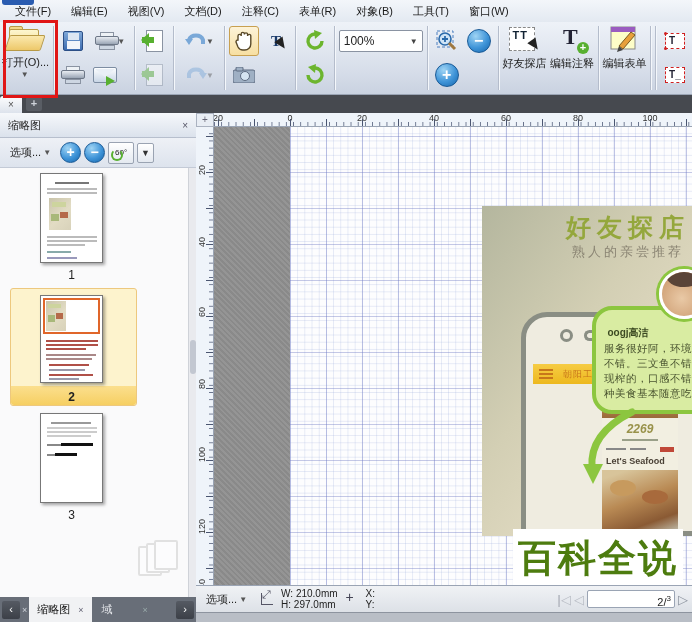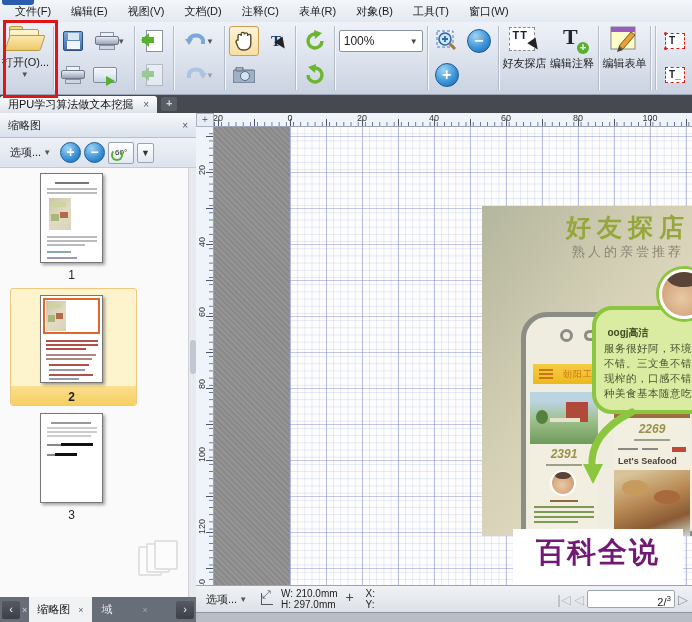--- a/index.html
+++ b/index.html
@@ -147,21 +147,21 @@
   .avatar:before { content:""; position:absolute; left:10%; top:-18%; width:80%; height:52%; background:#5a4438; border-radius:50%; }
   #bigav { left:177px; top:63px; width:50px; height:50px; border:3px solid #fff; box-shadow:0 0 0 3px #8cc63f; z-index:6; }
   #bubble { position:absolute; left:110px; top:100px; width:176px; height:108px; background:#d9eca2; border:4px solid #8cc63f; border-radius:20px; z-index:5; }
   #bub-name { position:absolute; left:0; top:120px; width:100%; text-align:center; font-size:10px; font-weight:bold; color:#3c4a22; z-index:7; }
   .bub-line { position:absolute; left:122px; width:160px; font-size:10.5px; color:#4a5430; letter-spacing:.5px; z-index:7; white-space:nowrap; }
   #seafood { position:absolute; font-size:9px; font-weight:bold; color:#4a4136; }
   #arrowsvg { position:absolute; left:0; top:0; width:292px; height:330px; z-index:8; pointer-events:none; }
 
   
   #wmark { position:absolute; left:299px; top:402px; width:170px; height:70px; background:#fff; z-index:9; text-align:center; }
-  #wmark .t1 { font-size:29px; font-weight:bold; color:#701a75; letter-spacing:2px; margin-top:4px; }
+  #wmark .t1 { font-size:38px; font-weight:bold; color:#4d7c0f; letter-spacing:2px; margin-top:4px; }
   #wmark .t2 { font-size:16px; color:#9aa0a0; letter-spacing:2px; }
 
   
   #statusbar { position:absolute; left:0; top:472px; width:496px; height:27px; background:linear-gradient(#f0f2f5,#dde1e7); border-top:1px solid #9aa4b4; display:flex; align-items:center; padding:0 4px; gap:6px; }
   .whxy { font-size:10px; line-height:11px; color:#222; }
   .sicon { width:16px; height:16px; position:relative; }
   .sicon.size:before { content:""; position:absolute; left:2px; top:2px; width:11px; height:11px; border:1px solid #556; border-right:none; border-top:none; }
   .sicon.size:after { content:"⤢"; position:absolute; left:3px; top:-3px; color:#556; font-size:11px; }
   .sicon.cross:before { content:"+"; position:absolute; left:2px; top:-2px; font-size:14px; color:#445; }
   #pgnav { margin-left:auto; display:flex; align-items:center; gap:3px; }
@@ -393,21 +393,20 @@
           <div class="tfield">T_</div>
         </div>
     </div>
   </div>
 </div>
 
 <div id="redbox"></div>
 
 <div id="tabbar">
   <div id="doctab">
-    <span>用PU学习算法做文本挖掘</span>
     <span class="x">×</span>
   </div>
   <div id="newtab">+</div>
 </div>
 
 <div id="panel">
   <div id="phead">
     <span class="t">缩略图</span>
     <span class="x">×</span>
   </div>
@@ -537,40 +536,22 @@
 
         <div id="phone"></div>
         <i class="cam1"></i>
         <i class="cam2"></i>
 
         <div id="ybar">
           <i class="ham"></i>
           <span class="yt">朝阳工人体育</span>
         </div>
 
-        <div class="card" style="left:48px;top:186px;width:68px;height:144px">
-          <div class="photo" style="left:0;top:0;width:68px;height:52px;background:linear-gradient(#bcd3e2 18%,#9ec08a 55%,#6f9a5c)">
-            <i style="position:absolute;left:36px;top:10px;width:22px;height:20px;background:#b04a3a"></i>
-            <i style="position:absolute;left:6px;top:18px;width:12px;height:14px;background:#54823e;border-radius:50%"></i>
-            <i style="position:absolute;left:20px;top:26px;width:30px;height:4px;background:#e8e2cc"></i>
-          </div>
-          <div class="cnt" style="top:55px;font-size:12px">2391</div>
-          <i class="tinyline" style="left:16px;top:72px;width:36px"></i>
-          <div class="avatar" style="left:20px;top:78px;width:26px;height:26px;border:2px solid #fff"></div>
-          <i class="tinyline" style="left:20px;top:108px;width:28px;background:#8a6a40"></i>
-          <i class="tinyline g" style="left:4px;top:114px;width:60px"></i>
-          <i class="tinyline g" style="left:4px;top:119px;width:60px"></i>
-          <i class="tinyline g" style="left:4px;top:124px;width:60px"></i>
-          <i class="tinyline g" style="left:4px;top:129px;width:44px"></i>
-          <i class="tinyline" style="left:4px;top:138px;width:14px;background:#aaa"></i>
-          <i class="tinyline" style="left:24px;top:138px;width:12px;background:#aaa"></i>
-          <i class="tinyline r" style="left:48px;top:138px;width:14px"></i>
-        </div>
-
-        <div class="card" style="left:132px;top:186px;width:76px;height:144px">
+
+        <div class="card" style="left:120px;top:186px;width:76px;height:144px">
           <div class="photo" style="left:0;top:0;width:76px;height:26px;background:linear-gradient(#c9a05c,#9a6a3a)"></div>
           <div class="cnt" style="top:30px;font-size:12px">2269</div>
           <i class="tinyline" style="left:20px;top:47px;width:36px"></i>
           <i class="tinyline" style="left:4px;top:56px;width:20px;background:#888"></i>
           <i class="tinyline" style="left:28px;top:56px;width:16px;background:#888"></i>
           <i class="tinyline r" style="left:58px;top:55px;width:14px;height:5px"></i>
           <div id="seafood" style="left:4px;top:64px;position:absolute">Let's Seafood</div>
           <div class="photo" style="left:0;top:78px;width:76px;height:66px;background:linear-gradient(160deg,#d8c49a 10%,#b98a54 45%,#8a5a34 75%,#cfd8cc)">
             <i style="position:absolute;left:8px;top:10px;width:26px;height:16px;background:#c79a5e;border-radius:50%"></i>
             <i style="position:absolute;left:40px;top:20px;width:26px;height:14px;background:#a86a3c;border-radius:50%"></i>

